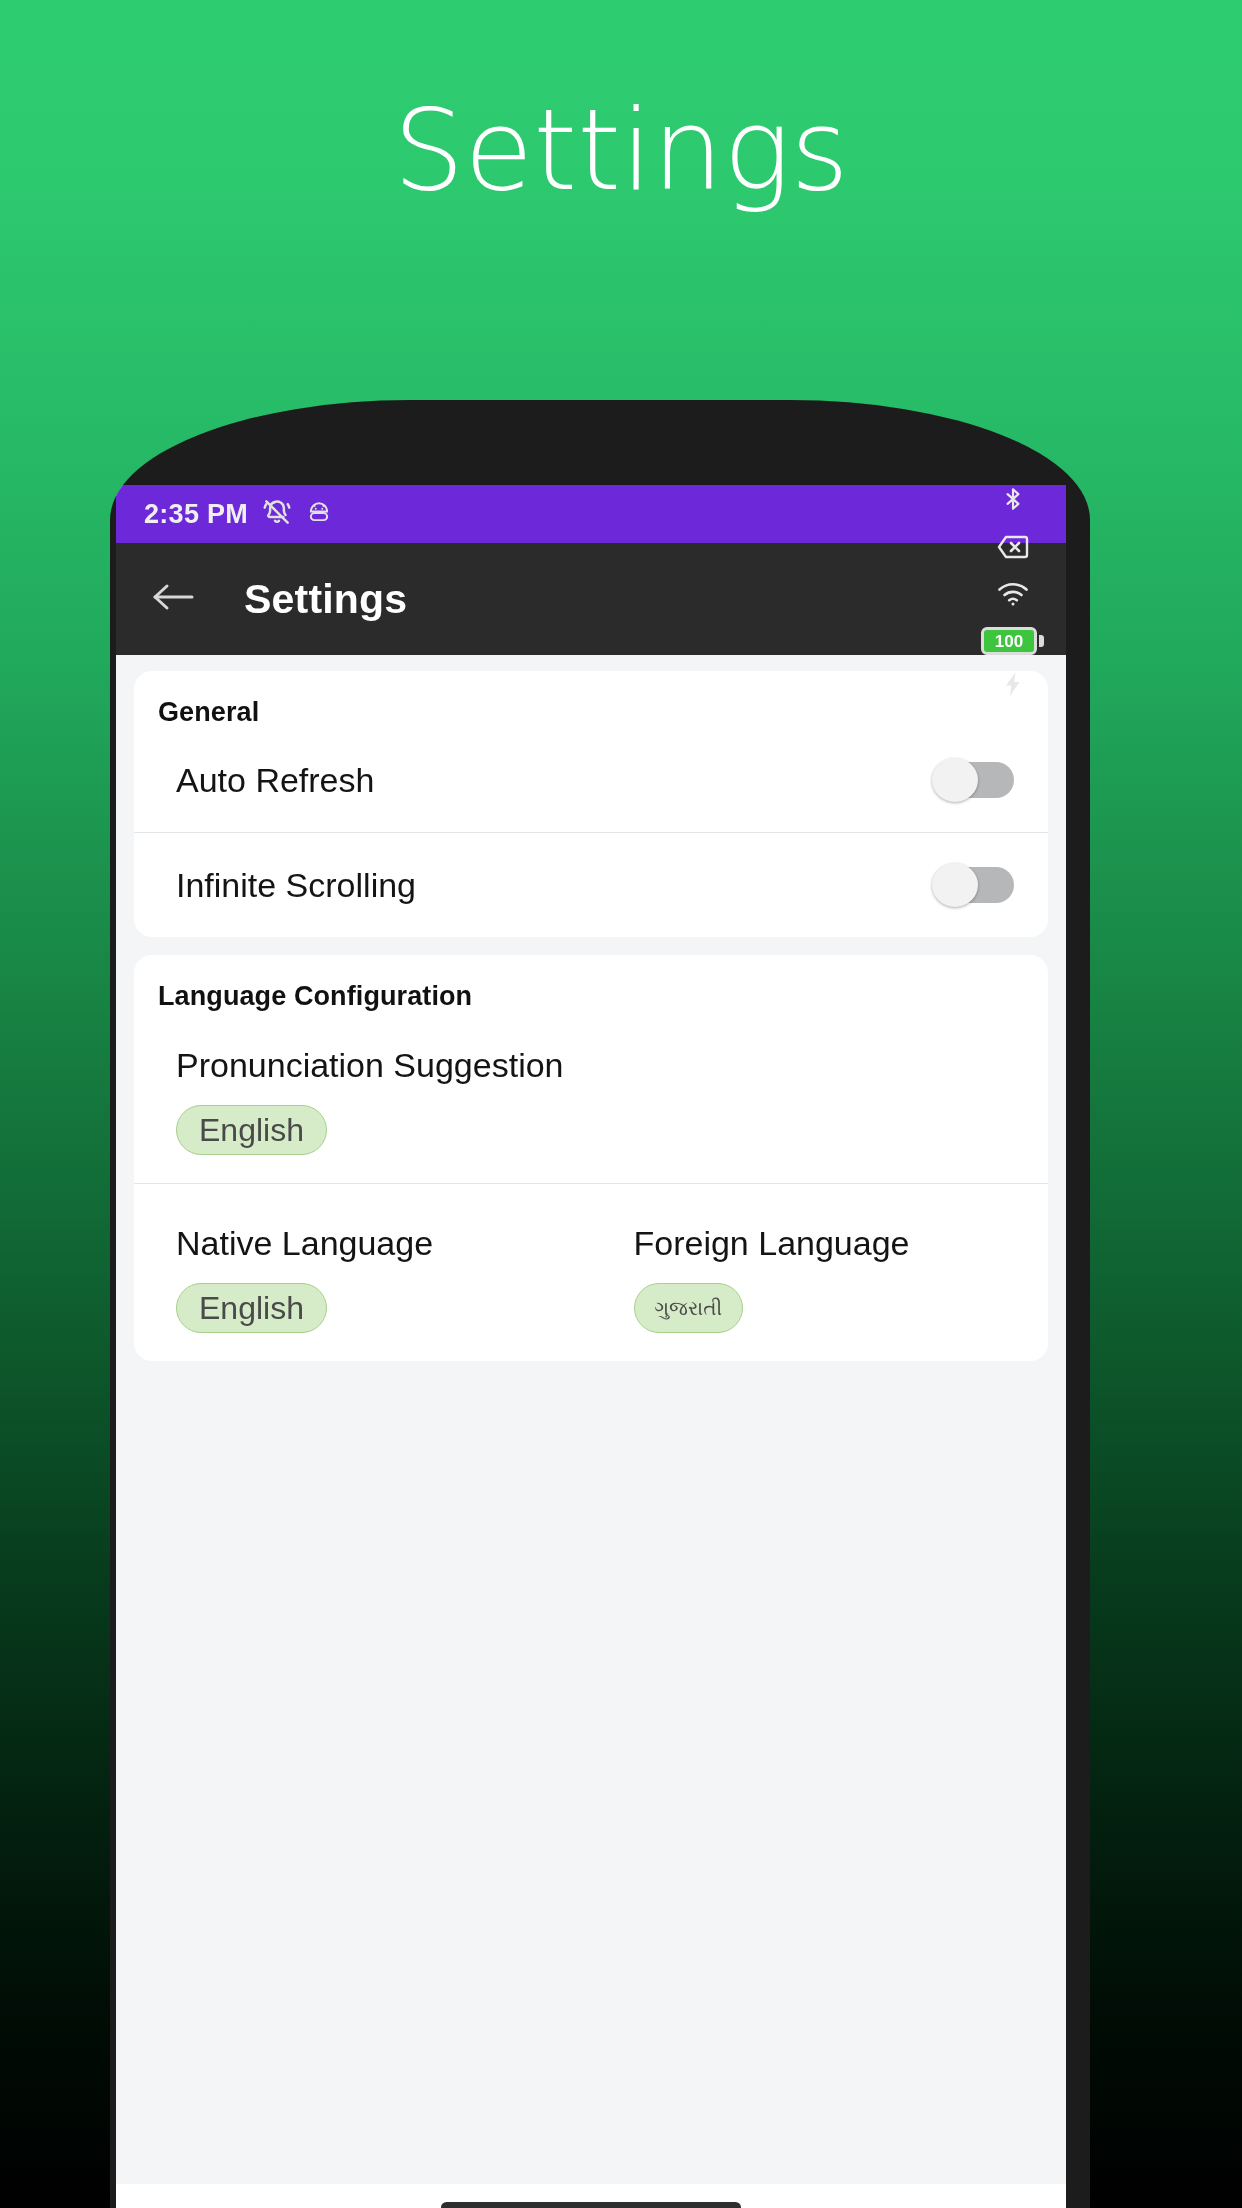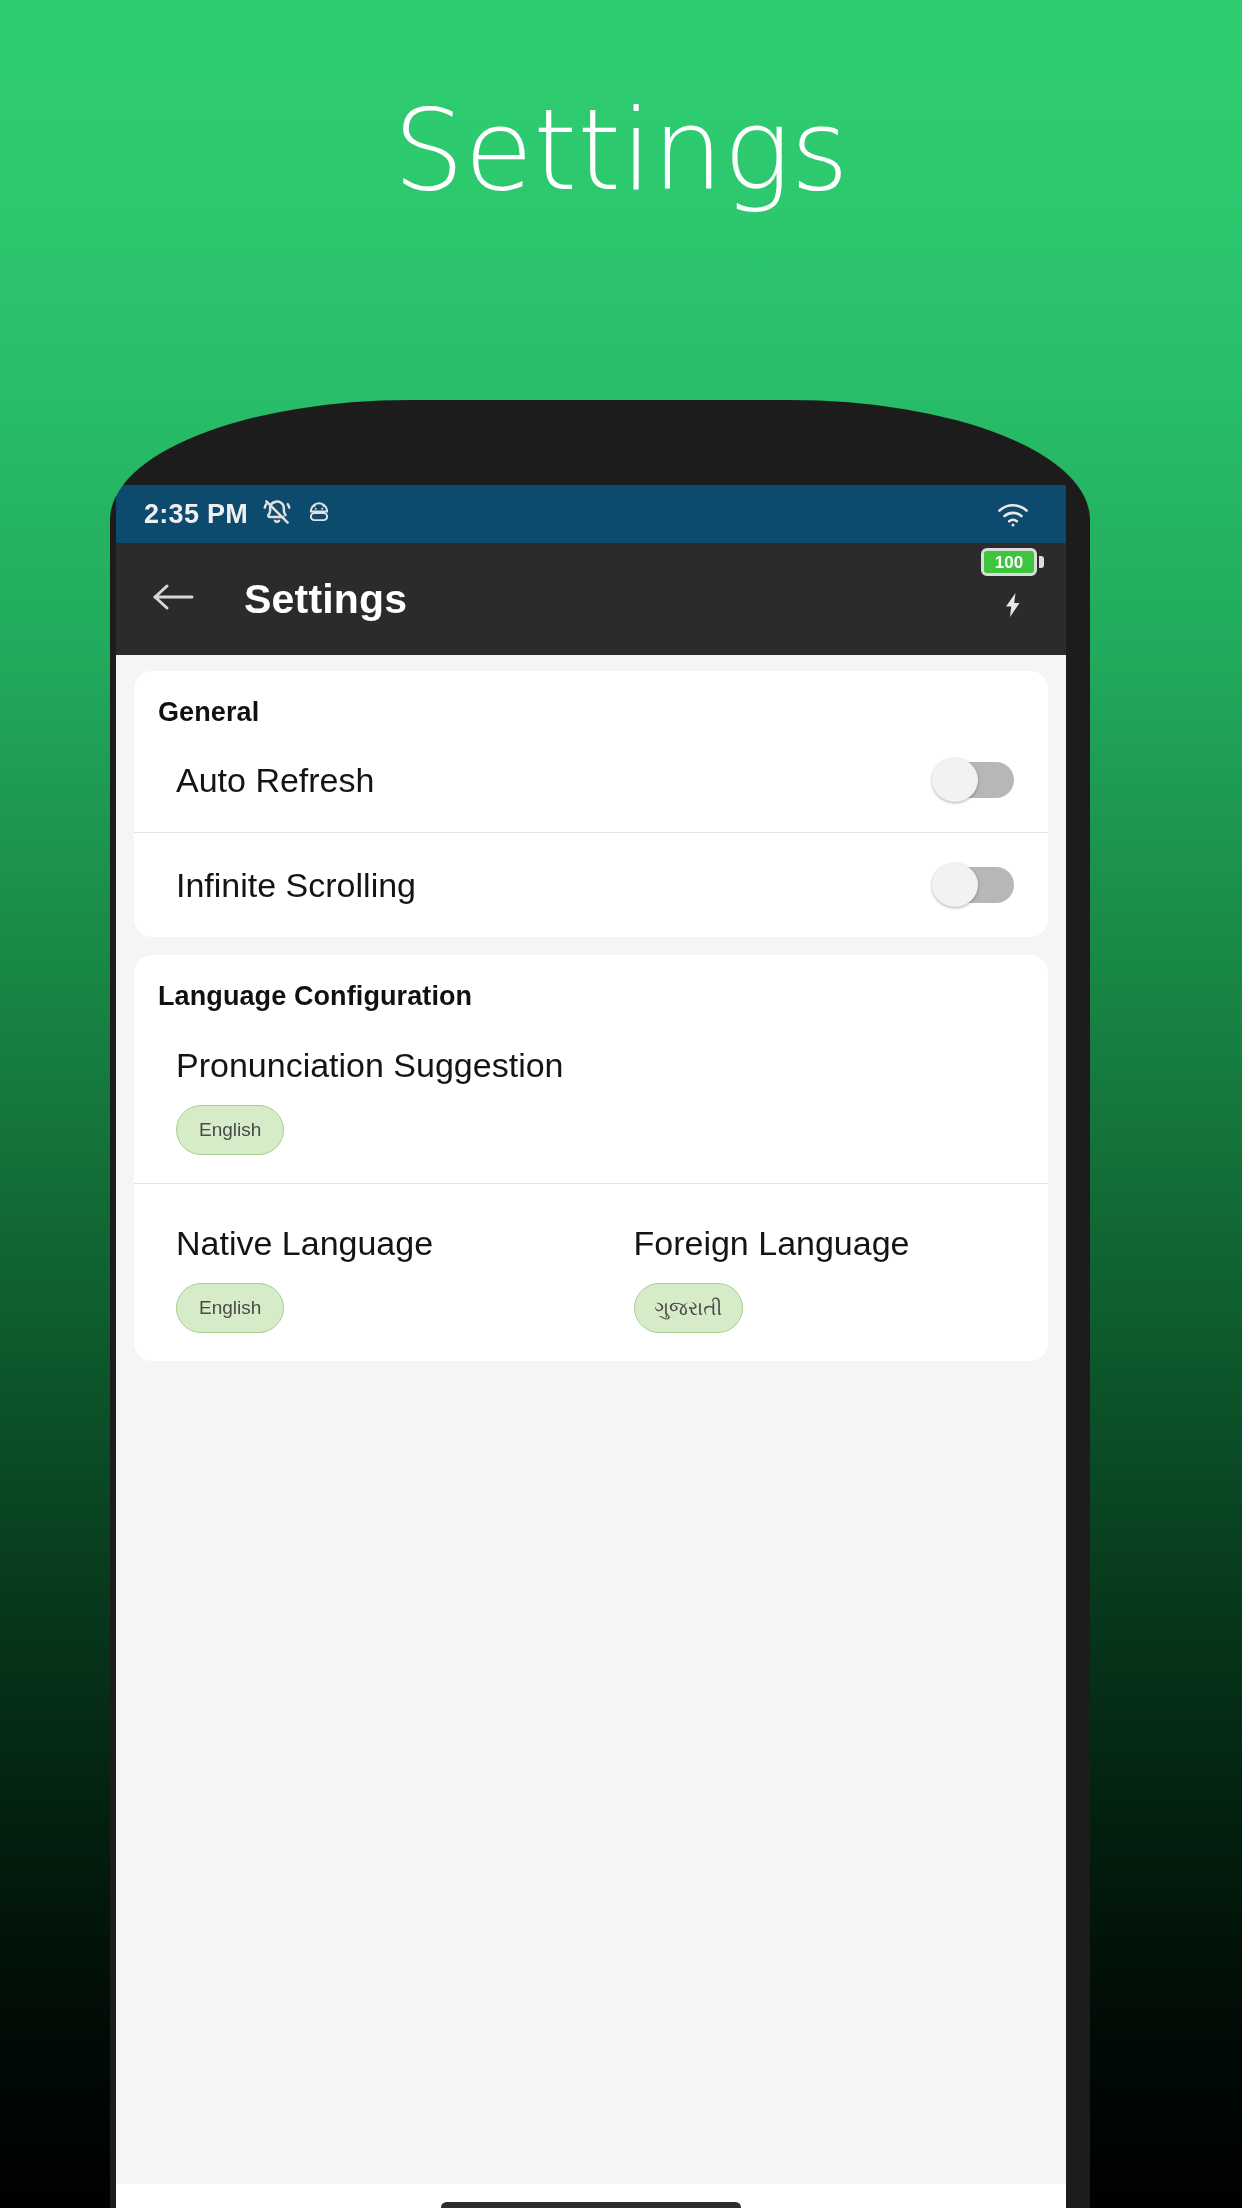--- a/index.html
+++ b/index.html
@@ -68,23 +68,22 @@
     top: 85px;
     width: 950px;
     height: 1745px;
     background: #f4f5f7;
     overflow: hidden;
   }
 
   
   .statusbar {
     height: 58px;
-    background: #0c4a6e;
-    display: flex;
-    align-items: center;
+    background: #6d28d9;
+    display: flex;
     justify-content: space-between;
     padding: 0 22px 0 28px;
     color: #e8e8e8;
   }
   .sb-left { display: flex; align-items: center; gap: 14px; }
   .sb-right { display: flex; align-items: center; gap: 16px; flex-direction: column; }
   .sb-time {
     font-size: 27px;
     font-weight: 700;
     letter-spacing: 0.3px;
@@ -208,21 +207,21 @@
   }
   .chip {
     display: inline-flex;
     align-items: center;
     justify-content: center;
     height: 50px;
     padding: 16px 22px;
     background: #d6ecc9;
     border: 1.5px solid #a8cf8d;
     border-radius: 26px;
-    font-size: 19px;
+    font-size: 32px;
     color: #4a4a4a;
     margin: 20px 0 28px 0;
   }
   .chip-gu {
     font-family: "DejaVu Sans", sans-serif;
     font-size: 20px;
     padding: 0 20px;
   }
 
   

